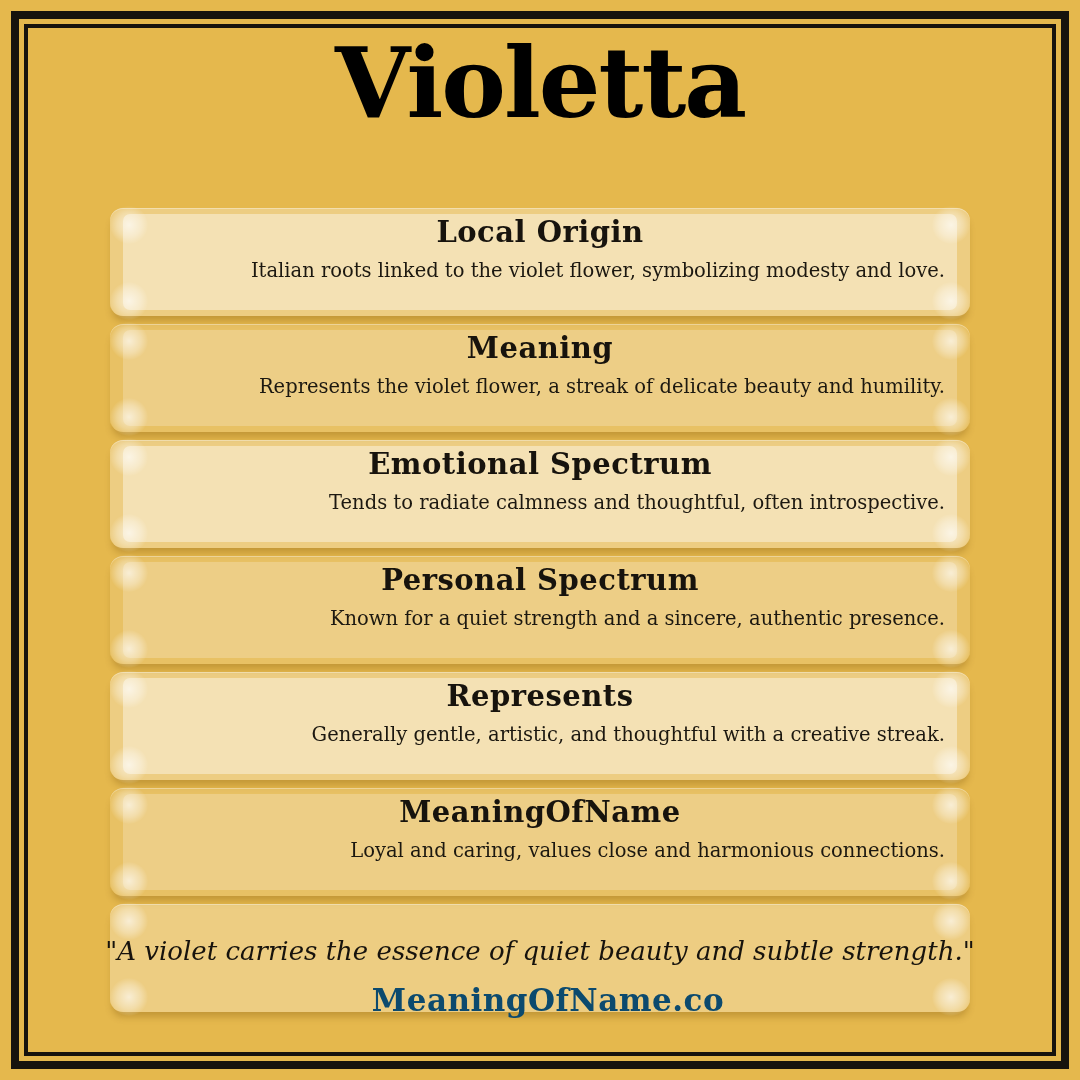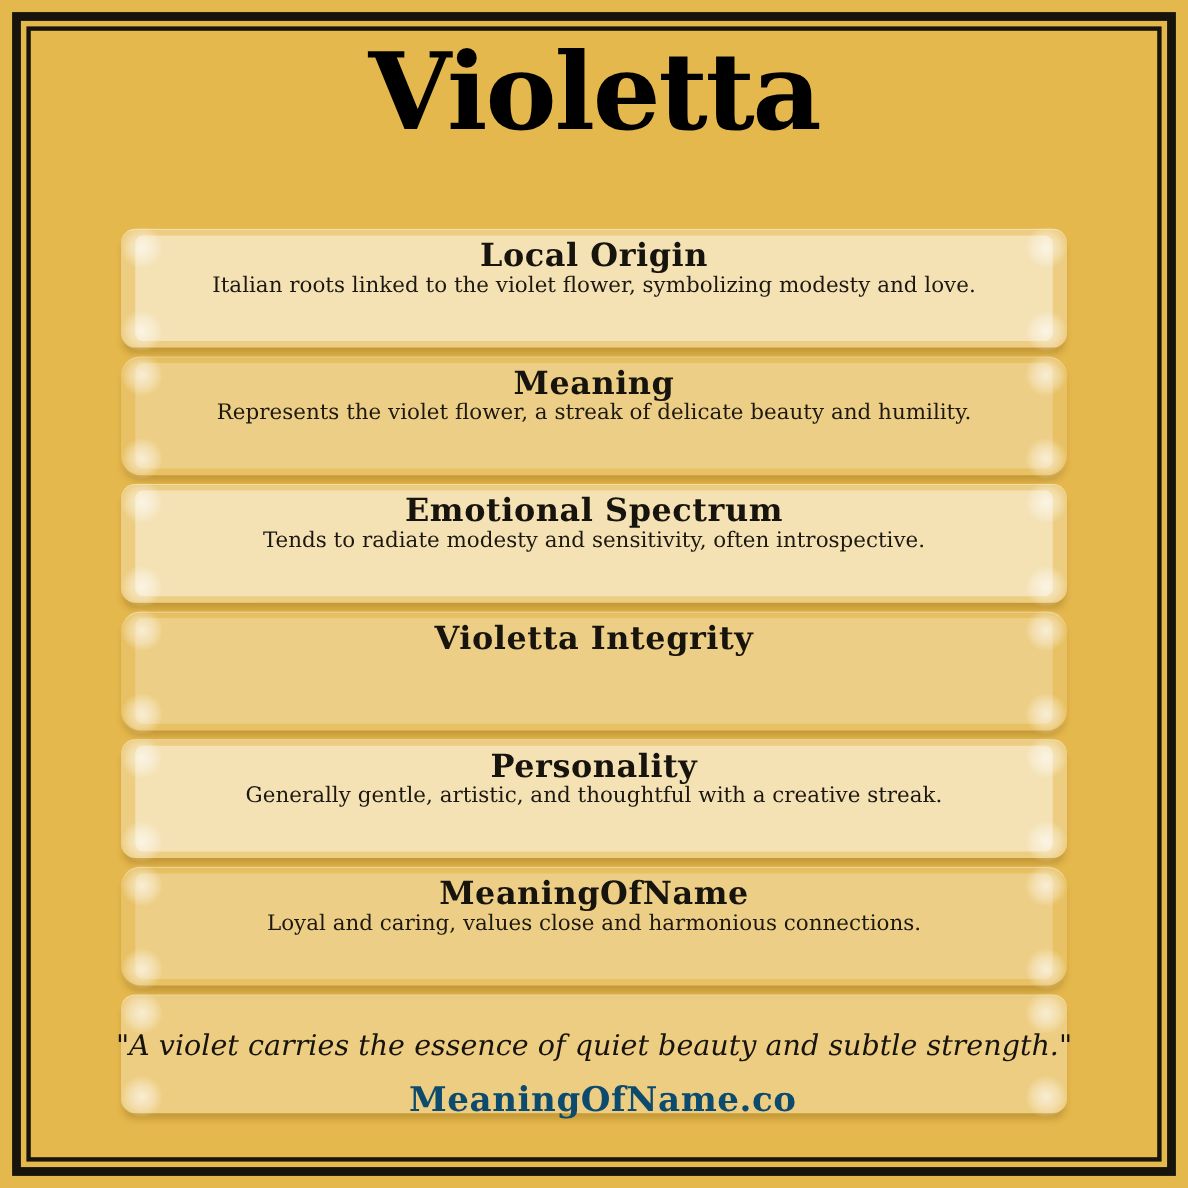--- a/index.html
+++ b/index.html
@@ -50,21 +50,21 @@
     gap: 8px;
   }
   .card {
     position: relative;
     height: 108px;
     border-radius: 13px;
     box-shadow: 0 7px 7px -2px rgba(116, 77, 8, 0.30),
                 inset 0 1px 0 rgba(255,255,255,0.35);
   }
   .card.odd  { background: rgba(255,255,255,0.30); }
-  .card.even { background: rgba(255,255,255,0.13); border-radius: 18px; }
+  .card.even { background: rgba(255,255,255,0.13); }
   .card-inner {
     position: absolute;
     top: 6px;
     bottom: 6px;
     left: 13px;
     right: 13px;
     border-radius: 7px;
     text-align: center;
     padding-top: 1px;
   }
@@ -72,24 +72,25 @@
   .card.even .card-inner { background: rgba(255,255,255,0.22); }
   .card-heading {
     margin: 2px 0 0 0;
     font-size: 29px;
     font-weight: bold;
     line-height: 1.1;
     letter-spacing: 0.5px;
     color: #17130d;
   }
   .card-desc {
-    margin: 0;
+    margin: 12px;
     font-size: 19.5px;
     line-height: 1.05;
     color: #1c1810;
+    text-align: right;
   }
   .dot {
     position: absolute;
     width: 38px;
     height: 38px;
     border-radius: 50%;
     background: radial-gradient(circle,
         rgba(255,255,255,0.65) 0%,
         rgba(255,255,255,0.30) 45%,
         rgba(255,255,255,0) 72%);
@@ -153,41 +154,42 @@
     </div>
   </section>
 
   <section class="card odd">
     <span class="dot tl"></span>
     <span class="dot tr"></span>
     <span class="dot bl"></span>
     <span class="dot br"></span>
     <div class="card-inner">
       <h2 class="card-heading">Emotional Spectrum</h2>
-      <p class="card-desc">Tends to radiate modesty and sensitivity, often introspective.</p>
+      <p class="card-desc">Tends to radiate calmness and thoughtful, often introspective.</p>
     </div>
   </section>
 
   <section class="card even">
     <span class="dot tl"></span>
     <span class="dot tr"></span>
     <span class="dot bl"></span>
     <span class="dot br"></span>
     <div class="card-inner">
-      <h2 class="card-heading">Violetta Integrity</h2>
-    </div>
-  </section>
-
-  <section class="card odd">
-    <span class="dot tl"></span>
-    <span class="dot tr"></span>
-    <span class="dot bl"></span>
-    <span class="dot br"></span>
-    <div class="card-inner">
-      <h2 class="card-heading">Personality</h2>
+      <h2 class="card-heading">Personal Spectrum</h2>
+      <p class="card-desc">Known for a quiet strength and a sincere, authentic presence.</p>
+    </div>
+  </section>
+
+  <section class="card odd">
+    <span class="dot tl"></span>
+    <span class="dot tr"></span>
+    <span class="dot bl"></span>
+    <span class="dot br"></span>
+    <div class="card-inner">
+      <h2 class="card-heading">Represents</h2>
       <p class="card-desc">Generally gentle, artistic, and thoughtful with a creative streak.</p>
     </div>
   </section>
 
   <section class="card even">
     <span class="dot tl"></span>
     <span class="dot tr"></span>
     <span class="dot bl"></span>
     <span class="dot br"></span>
     <div class="card-inner">

